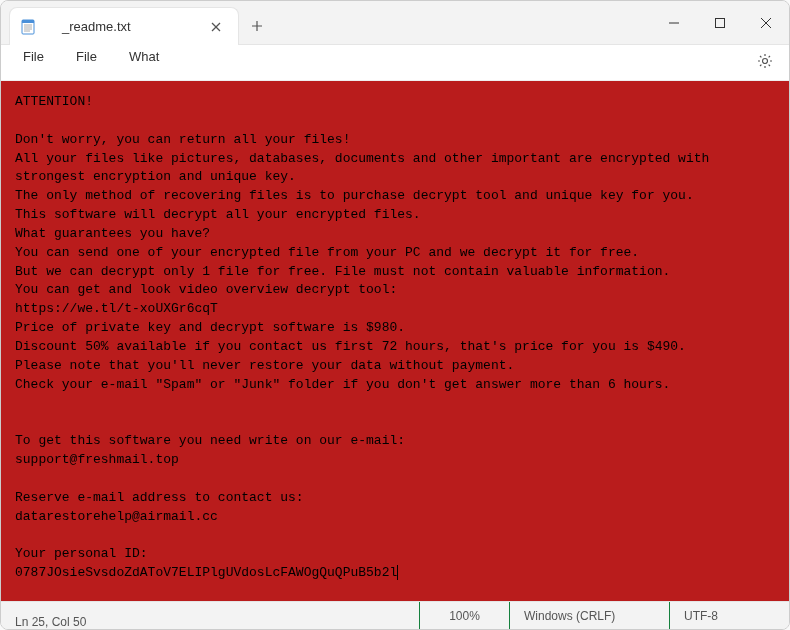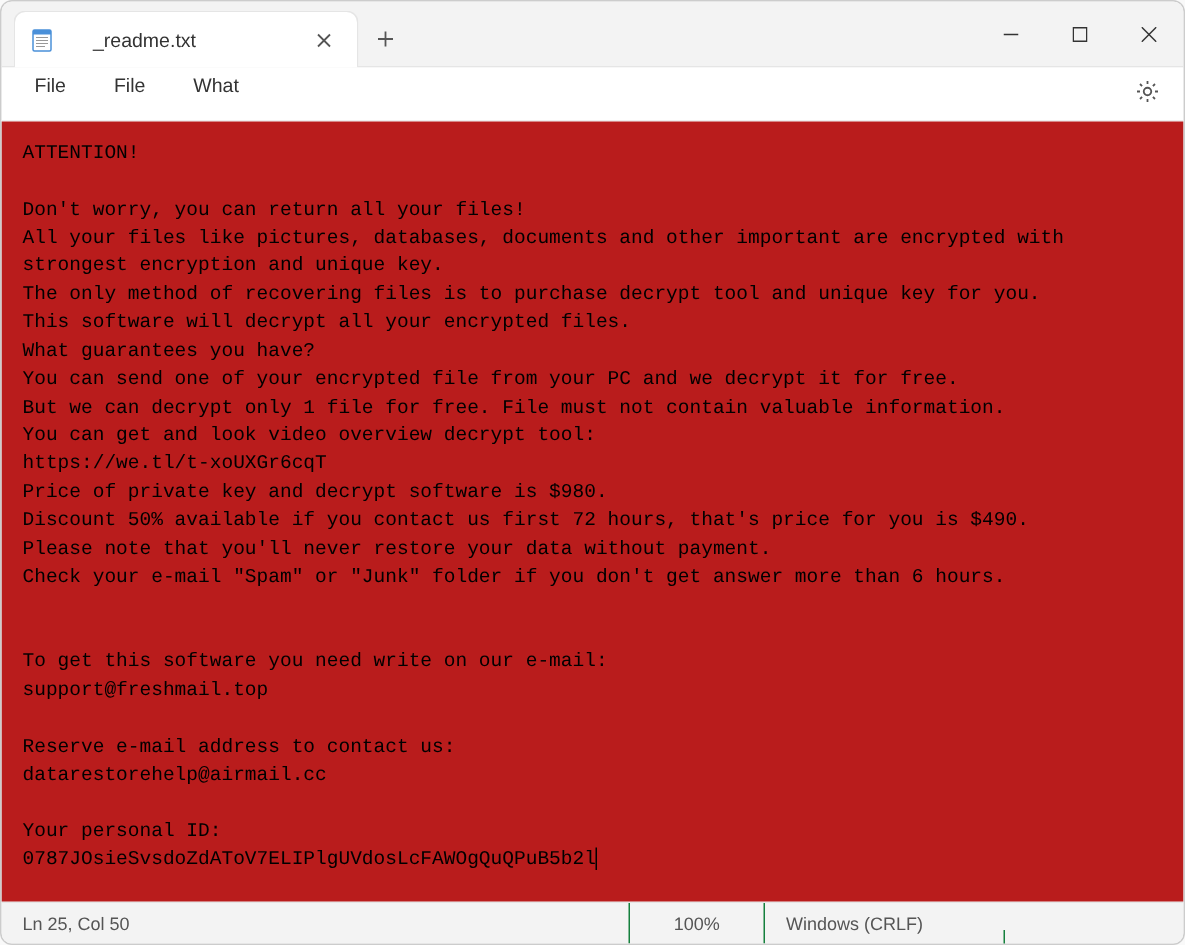--- a/index.html
+++ b/index.html
@@ -101,21 +101,21 @@
       background: #000;
       vertical-align: text-bottom;
       margin-left: 0;
     }
     
     .statusbar {
       height: 28px;
       background: #f3f3f3;
       border-top: 1px solid #e5e5e5;
       display: flex;
-      align-items: center;
+      align-items: flex-end;
       font-size: 12px;
       color: #555;
     }
     .status-cell {
       padding: 0 14px;
       border-left: 1px solid #15803d;
       height: 100%;
       display: flex;
       align-items: center;
     }

